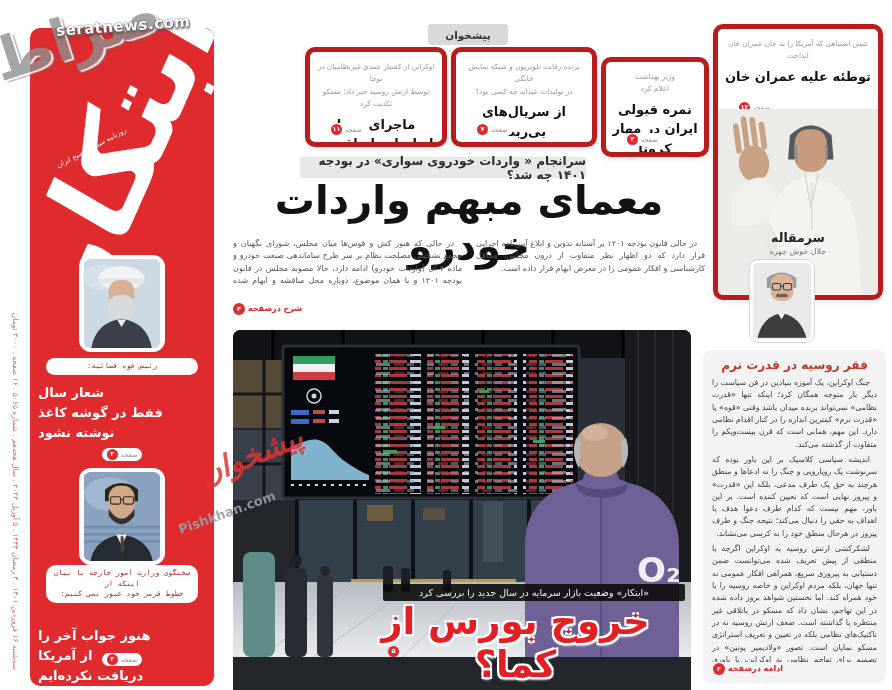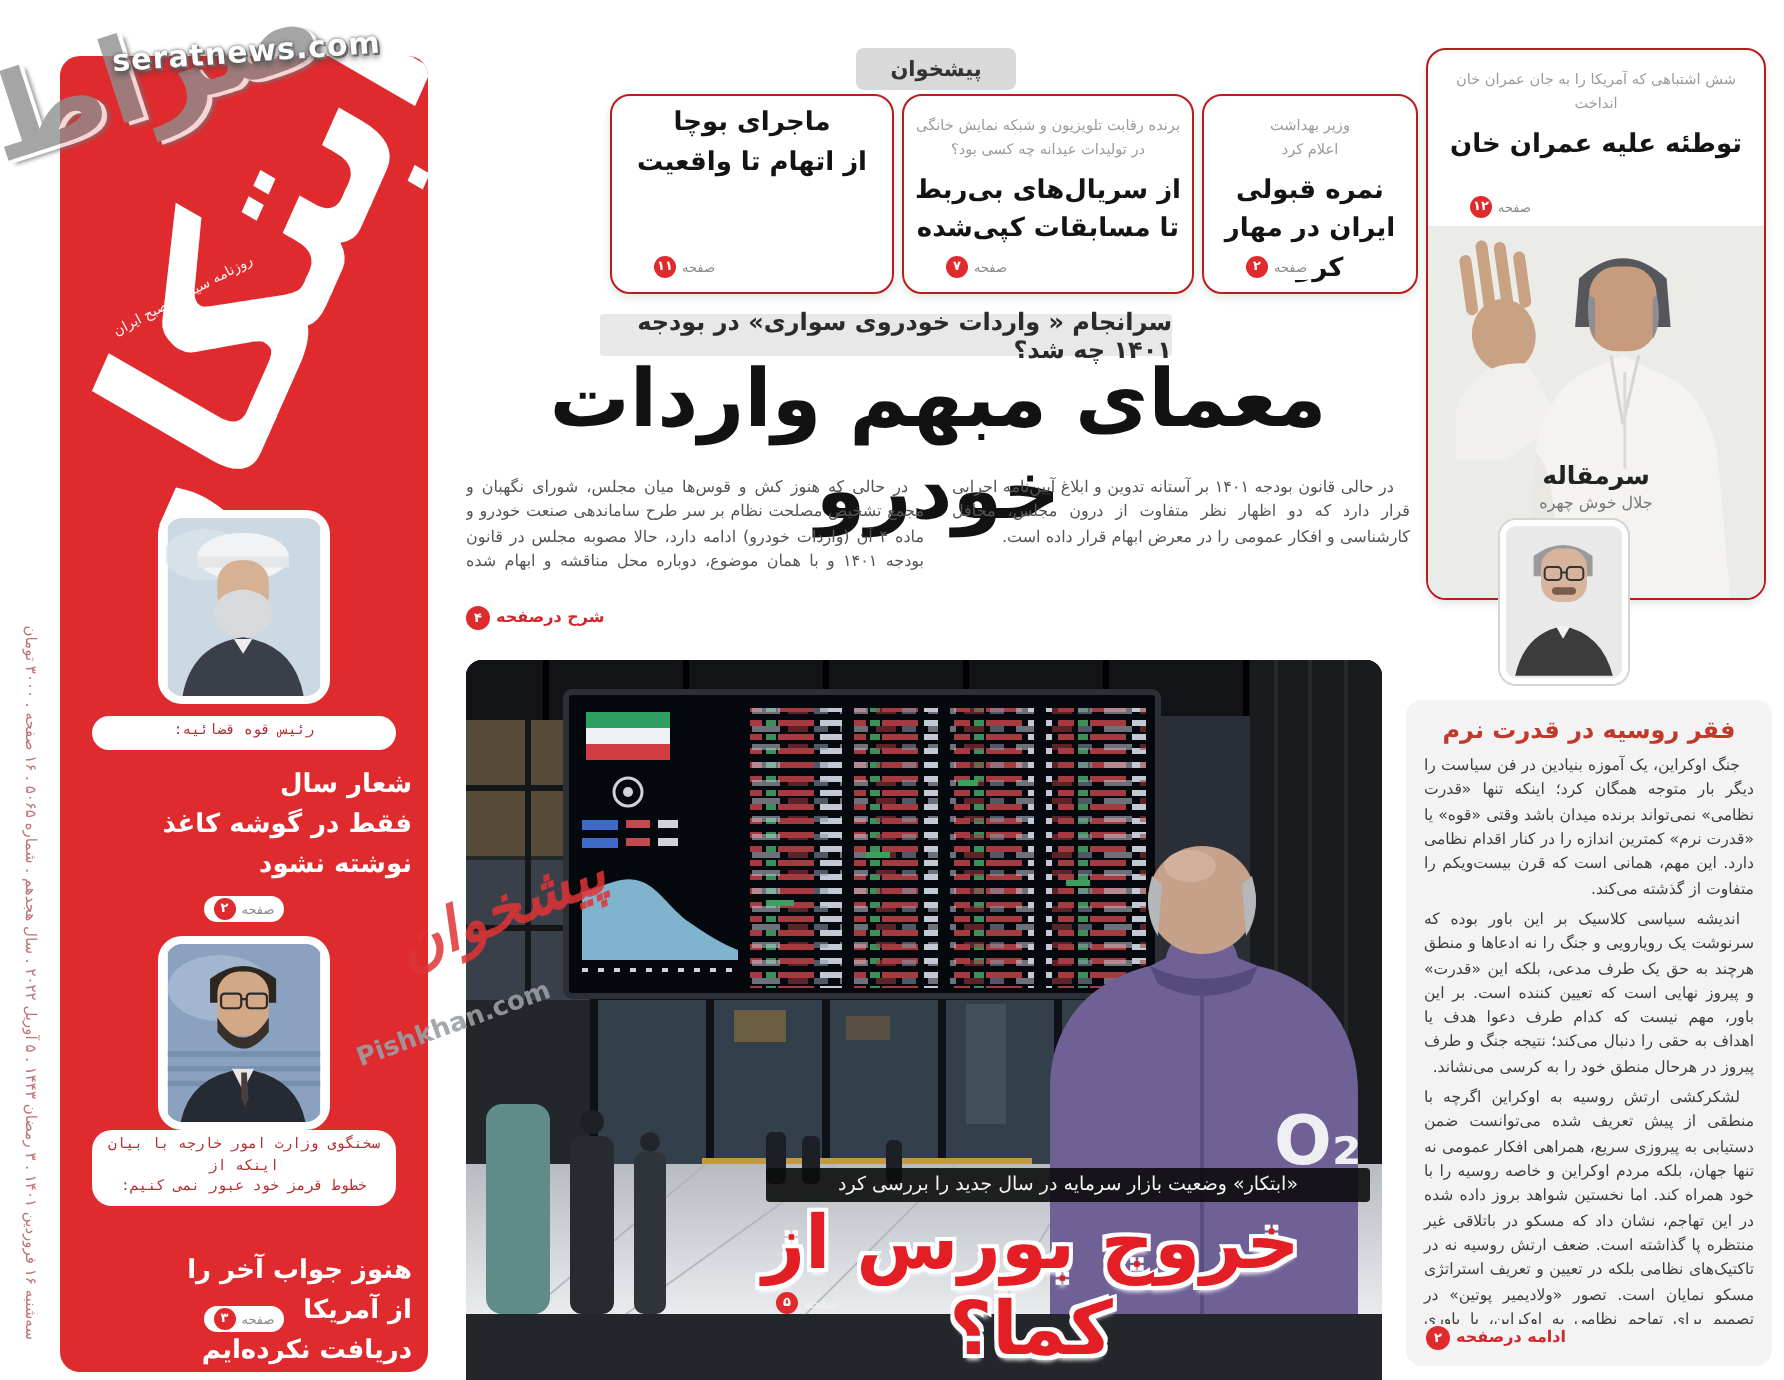--- a/index.html
+++ b/index.html
@@ -33,37 +33,37 @@
   .rail-logo { left:-55px; top:-18px; width:290px; height:275px; display:flex;
     align-items:center; justify-content:center; transform:rotate(-66deg) skewX(-6deg);
     font-size:118px; font-weight:bold; color:#ffffff; white-space:nowrap; }
   .rail-frame { left:49px; width:86px; height:97px; background:#fff; border-radius:12px;
     padding:4px; overflow:hidden; }
   .rail-frame svg { width:100%; height:100%; border-radius:8px; display:block; }
   .rail-label { left:16px; width:152px; background:#fff; border-radius:10px; padding:3px 5px;
     font-size:7.3px; color:#b03030; text-align:center; direction:rtl; line-height:1.45;
     white-space:pre-line;font-family:Liberation Mono, monospace; }
   .rail-headline { left:8px; width:168px; font-size:13px; font-weight:bold; color:#fff;
-    line-height:1.55; text-align:right; direction:rtl; white-space:pre-line; }
+    line-height:1.55; text-align:left; direction:rtl; white-space:pre-line; }
   .rail-badge { left:0; width:184px; display:flex; justify-content:center; }
 
   
   .badge { direction:rtl; display:inline-flex; align-items:center; gap:3px;
     background:#fff; border-radius:8px; padding:1px 5px; font-size:6.5px; color:#8a8a8a; }
   .pnum { display:inline-block; width:11px; height:11px; line-height:11px; border-radius:50%;
     background:#df2a2e; color:#fff; font-size:6.5px; text-align:center; font-weight:bold; }
   .more-link { direction:rtl; display:inline-flex; align-items:center; gap:3px;
     font-size:8px; font-weight:bold; color:#d2282c; }
   .more-link .pnum { width:12px; height:12px; line-height:12px; }
 
   
   .tab { left:428px; top:24px; width:80px; height:21px; background:#d9d9d9; border-radius:4px;
     font-size:10.5px; font-weight:bold; color:#333; display:flex; align-items:center;
     justify-content:center; direction:rtl; }
-  .card { background:#fff; border:1px solid #b91c1c; border-radius:10px;
+  .card { background:#fff; border:5px solid #b91c1c; border-radius:10px;
     box-shadow:0 2px 5px rgba(0,0,0,.10); overflow:hidden; }
   .card .kick { margin-top:9px; padding:0 6px; font-size:7.3px; color:#9a9a9a; line-height:1.7;
     text-align:center; direction:rtl; white-space:pre-line; }
   .card .hl { margin-top:4px; padding:0 4px; font-size:13px; font-weight:bold; color:#141414;
     line-height:1.5; text-align:center; direction:rtl; white-space:pre-line; }
   .card .badge { position:absolute; left:16px; bottom:6px; }
 
   
   .main-kicker { left:300px; top:157px; width:286px; height:21px; background:#e8e8e8;
     border-radius:2px; font-size:12px; font-weight:bold; color:#2b2b2b; display:flex;
@@ -178,40 +178,42 @@
       <span class="badge">
           <span>صفحه</span>
           <span class="pnum">۳</span>
         </span>
     </div>
   </div>
 
   <div class="abs tab">پیشخوان</div>
 
   <div class="abs card" style="left:305px;top:47px;width:142px;height:100px;">
+    <div class="kick">اوکراین از کشتار عمدی غیرنظامیان در بوچا
+توسط ارتش روسیه خبر داد؛ مسکو تکذیب کرد</div>
     <div class="hl">ماجرای بوچا
 از اتهام تا واقعیت</div>
     <span class="badge">
         <span>صفحه</span>
         <span class="pnum">۱۱</span>
       </span>
   </div>
 
   <div class="abs card" style="left:451px;top:47px;width:146px;height:100px;">
     <div class="kick">برنده رقابت تلویزیون و شبکه نمایش خانگی
 در تولیدات عیدانه چه کسی بود؟</div>
     <div class="hl">از سریال‌های بی‌ربط
 تا مسابقات کپی‌شده</div>
     <span class="badge">
         <span>صفحه</span>
         <span class="pnum">۷</span>
       </span>
   </div>
 
-  <div class="abs card" style="left:601px;top:47px;width:108px;height:100px;">
+  <div class="abs card" style="left:601px;top:57px;width:108px;height:100px;">
     <div class="kick">وزیر بهداشت
 اعلام کرد</div>
     <div class="hl">نمره قبولی ایران در مهار
 کرونا</div>
     <span class="badge">
         <span>صفحه</span>
         <span class="pnum">۲</span>
       </span>
   </div>
 

